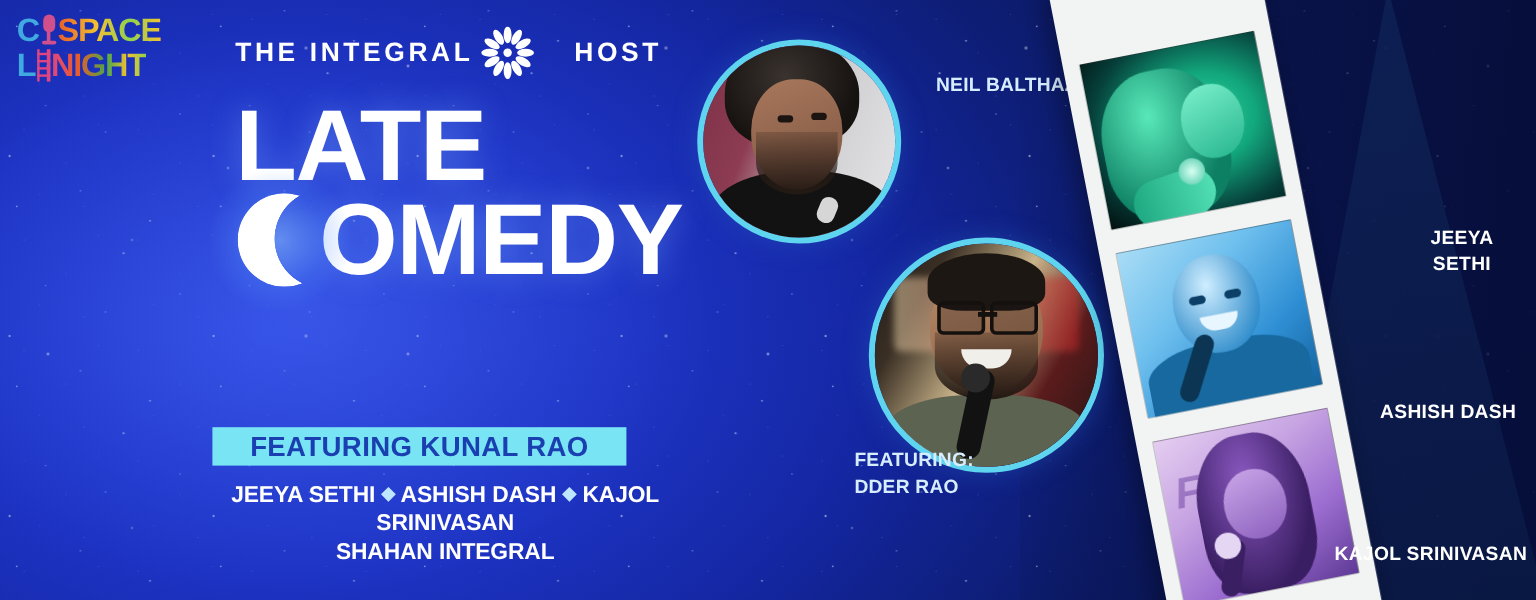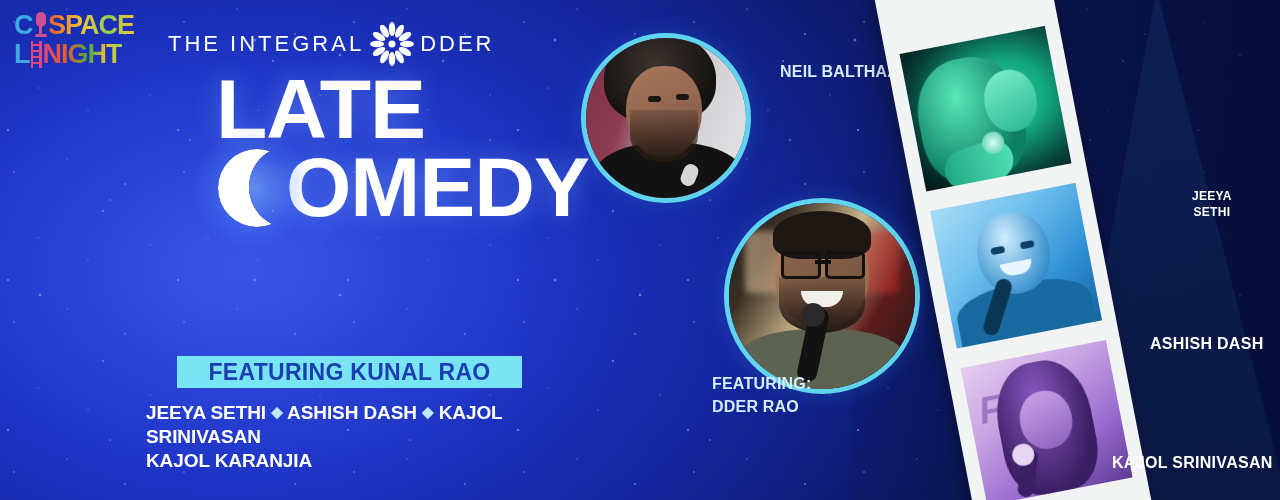--- a/index.html
+++ b/index.html
@@ -75,25 +75,25 @@
   .mic{position:relative;display:inline-block;width:16px;height:27px;}
   .mic .cap{position:absolute;left:3px;top:0;width:10px;height:15px;border-radius:5px;background:#d14f8a;}
   .mic .stem{position:absolute;left:6.5px;top:14px;width:3px;height:9px;background:#d14f8a;}
   .mic .base{position:absolute;left:2px;top:22px;width:12px;height:3px;border-radius:2px;background:#d14f8a;}
   .ladder{position:relative;display:inline-block;width:13px;height:27px;}
   .ladder .rail{position:absolute;top:0;width:2.5px;height:27px;background:#e0457f;}
   .ladder .rail.l{left:1px;} .ladder .rail.r{right:1px;}
   .ladder .rung{position:absolute;left:1px;width:11px;height:2.2px;background:#e0457f;}
 
   #is-logo{position:absolute;left:168px;top:22px;display:flex;align-items:center;gap:6px;}
-  #is-logo .txt{color:#fff;font-size:22px;font-weight:normal;letter-spacing:3.0px;}
+  #is-logo .txt{color:#fff;font-size:22px;font-weight:bold;letter-spacing:3.0px;margin-left:28px;}
   #is-mandala{width:44px;height:44px;}
 
   
-  #title-block{position:absolute;left:196px;top:74px;width:420px;margin-left:20px;}
+  #title-block{position:absolute;left:196px;top:86px;width:420px;}
   .tl{
     color:#ffffff;font-weight:bold;line-height:.84;
     font-size:84px;letter-spacing:-1px;
     text-shadow:0 0 26px rgba(120,170,255,.45);
   }
   .tl.l3{display:flex;align-items:center;}
   .moonwrap{position:relative;width:72px;height:86px;display:inline-block;flex:0 0 auto;margin-right:-2px;}
   .moonglow{position:absolute;left:-24px;top:-18px;width:122px;height:122px;border-radius:50%;
     background:radial-gradient(circle, rgba(140,195,255,.55) 0%, rgba(90,150,255,.22) 45%, rgba(0,0,0,0) 70%);}
   .moon{position:absolute;left:2px;top:4px;width:78px;height:78px;border-radius:50%;
@@ -102,21 +102,21 @@
     mask-image:radial-gradient(circle 41px at 72px 38px, transparent 0 41px, #000 41.5px);
     filter:drop-shadow(0 0 14px rgba(150,200,255,.6));}
 
   #feat-banner{
     position:absolute;left:177px;top:356px;width:345px;height:32px;
     background:#79e4f4;display:flex;align-items:center;justify-content:center;
   }
   #feat-banner .t{color:#1a3fb0;font-size:23px;font-weight:bold;letter-spacing:.3px;}
 
   #names-lines{position:absolute;left:146px;top:401px;width:450px;}
-  #names-lines div{color:#fff;font-size:19px;font-weight:bold;letter-spacing:-.1px;line-height:1.27;}
+  #names-lines div{color:#fff;font-size:19px;font-weight:bold;letter-spacing:-.1px;line-height:1.27;text-align:center;}
   .dot{color:#bfe6ff;font-size:15px;vertical-align:2px;}
 
   
   .circ{position:absolute;border-radius:50%;border:5px solid #5ed4ef;overflow:hidden;
         box-shadow:0 0 22px rgba(40,90,190,.45);}
   #circ-host{left:581px;top:33px;width:160px;height:160px;}
   #circ-feat{left:724px;top:198px;width:186px;height:186px;}
   .circ .ph{position:absolute;inset:0;}
 
   
@@ -185,21 +185,21 @@
   .k-bg{background:linear-gradient(150deg,#e4cdf0 0%,#c6a3e2 35%,#9b6dd0 68%,#5f3a96 100%);}
   .k-text{position:absolute;color:rgba(96,52,150,.45);font-size:36px;font-weight:bold;font-style:italic;}
   .k-hair{position:absolute;left:26px;top:8px;width:94px;height:132px;border-radius:44% 44% 34% 34%;
     background:radial-gradient(ellipse at 45% 28%, #8a58c0, #3a1e63 72%);}
   .k-face{position:absolute;left:48px;top:38px;width:52px;height:58px;border-radius:48%;
     background:linear-gradient(160deg,#caa6e8,#8a5fbd);}
   .k-mic{position:absolute;left:38px;top:92px;width:16px;height:48px;border-radius:8px;background:#3a1f62;transform:rotate(18deg);}
   .k-michead{position:absolute;left:34px;top:86px;width:22px;height:22px;border-radius:50%;background:#e5d7f4;}
 
   .strip-label{position:absolute;color:#ffffff;font-weight:bold;letter-spacing:.3px;line-height:1.35;text-align:left;}
-  #lbl-jeeya{left:1192px;top:188px;font-size:12px;text-align:center;}
+  #lbl-jeeya{left:1192px;top:188px;font-size:16px;text-align:center;}
   #lbl-ashish{left:1150px;top:333px;font-size:16px;}
   #lbl-kajol{left:1112px;top:452px;font-size:16px;}
 </style>
 </head>
 <body>
 
 <div id="poster">
 
   <div class="stars s1"></div>
   <div class="stars s2"></div>
@@ -246,21 +246,21 @@
         <use href="#petals" transform="rotate(150 50 50)"></use>
         <use href="#petals" transform="rotate(180 50 50)"></use>
         <use href="#petals" transform="rotate(210 50 50)"></use>
         <use href="#petals" transform="rotate(240 50 50)"></use>
         <use href="#petals" transform="rotate(270 50 50)"></use>
         <use href="#petals" transform="rotate(300 50 50)"></use>
         <use href="#petals" transform="rotate(330 50 50)"></use>
         <circle cx="50" cy="50" r="8"></circle>
       </g>
     </svg>
-    <span class="txt">DDER</span>
+    <span class="txt">HOST</span>
   </div>
 
   <div id="title-block">
     <div class="tl l1">LATE</div>
     <div class="tl l3">
       <span class="moonwrap">
         <span class="moonglow"></span>
         <span class="moon"></span>
       </span>
       <span>OMEDY</span>
@@ -272,21 +272,21 @@
   </div>
 
   <div id="names-lines">
     <div>
       <span>JEEYA SETHI</span>
       <span class="dot">◆</span>
       <span>ASHISH DASH</span>
       <span class="dot">◆</span>
       <span>KAJOL SRINIVASAN</span>
     </div>
-    <div>KAJOL KARANJIA</div>
+    <div>SHAHAN INTEGRAL</div>
   </div>
 
   <div class="circ" id="circ-host">
     <div class="ph host-bg">
       <span class="host-body"></span>
       <span class="host-hair"></span>
       <span class="host-face"></span>
       <span class="host-eye" style="left:62px;top:58px;"></span>
       <span class="host-eye" style="left:90px;top:56px;"></span>
       <span class="host-beard"></span>

